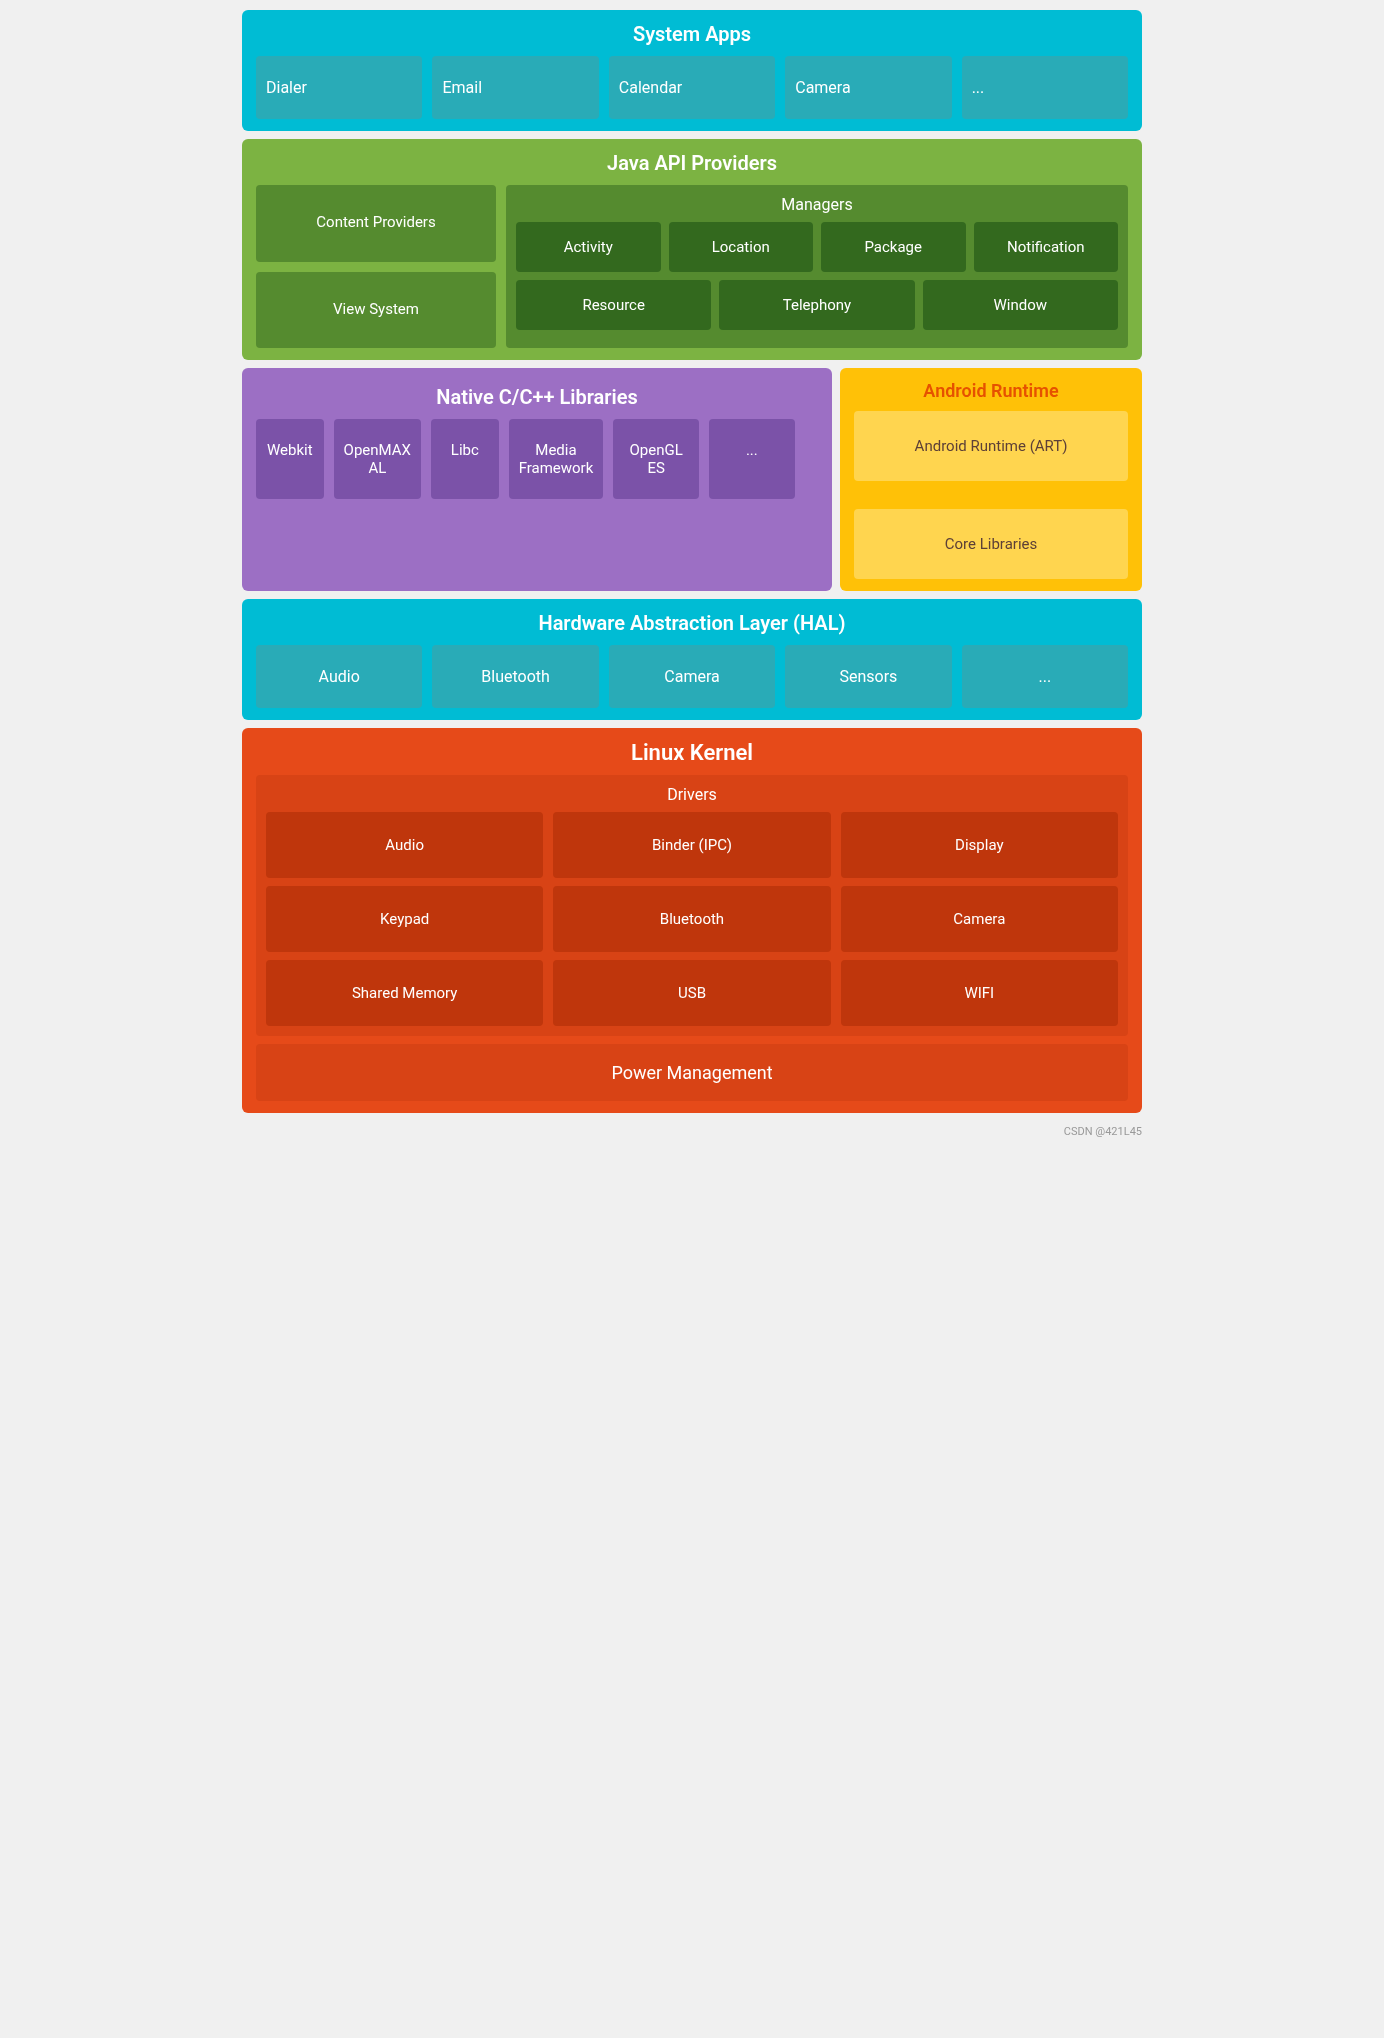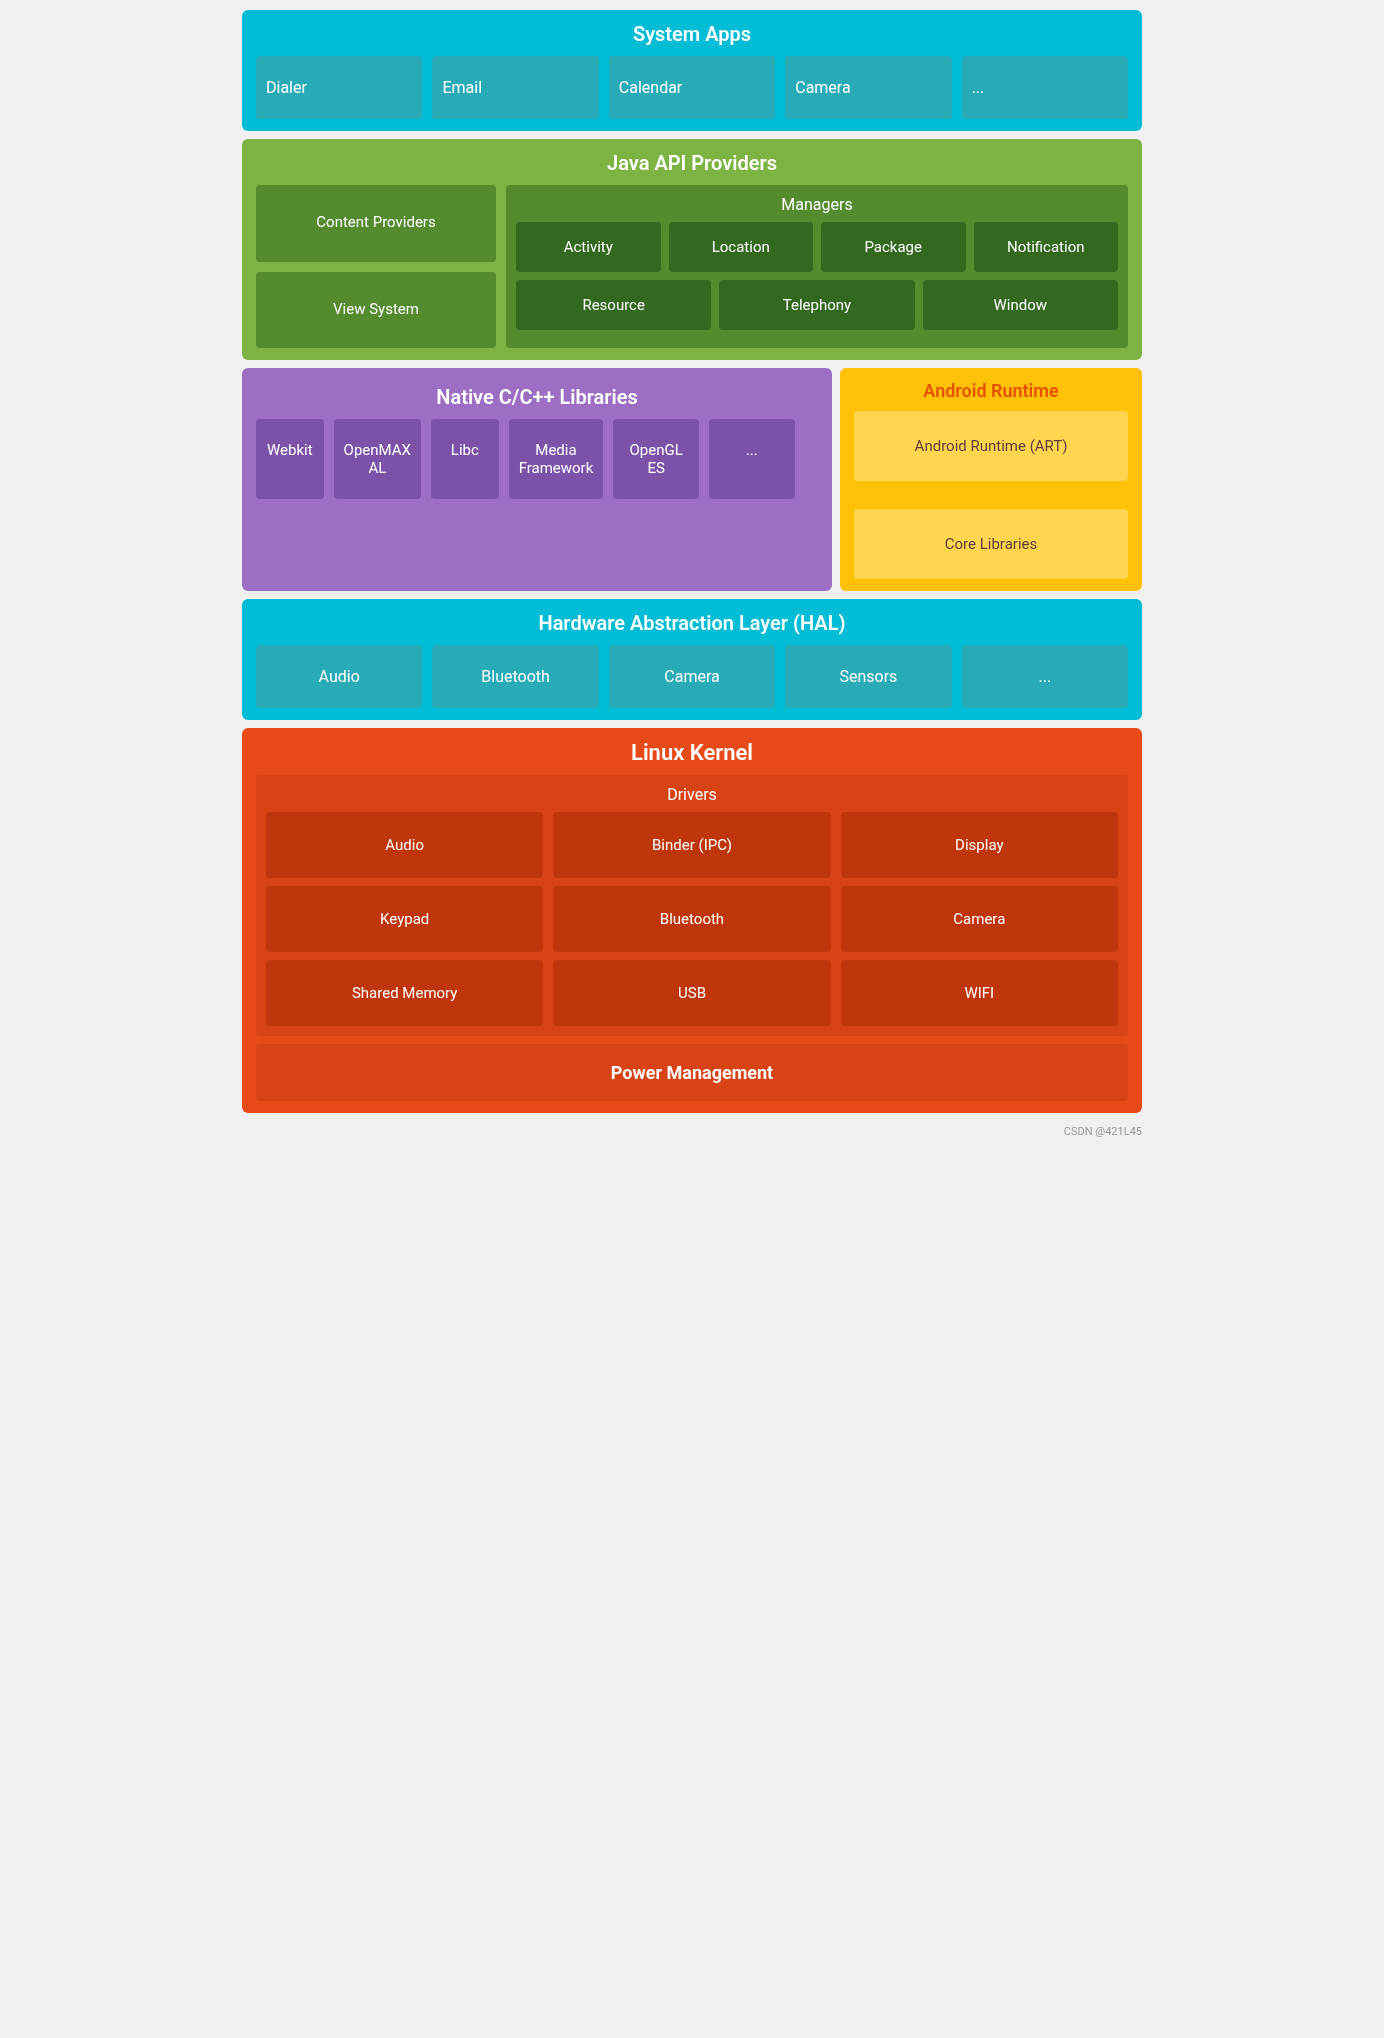--- a/index.html
+++ b/index.html
@@ -205,21 +205,21 @@
       color: white;
       font-size: 15px;
     }
     .linux-kernel .power-management {
       background: #D84315;
       border-radius: 4px;
       padding: 18px 10px;
       text-align: center;
       color: white;
       font-size: 18px;
-      font-weight: 700;
+      font-weight: 400;
     }
     .watermark {
       text-align: right;
       font-size: 11px;
       color: #999;
       padding: 4px 0;
     }
   </style>
 </head>
 <body>

